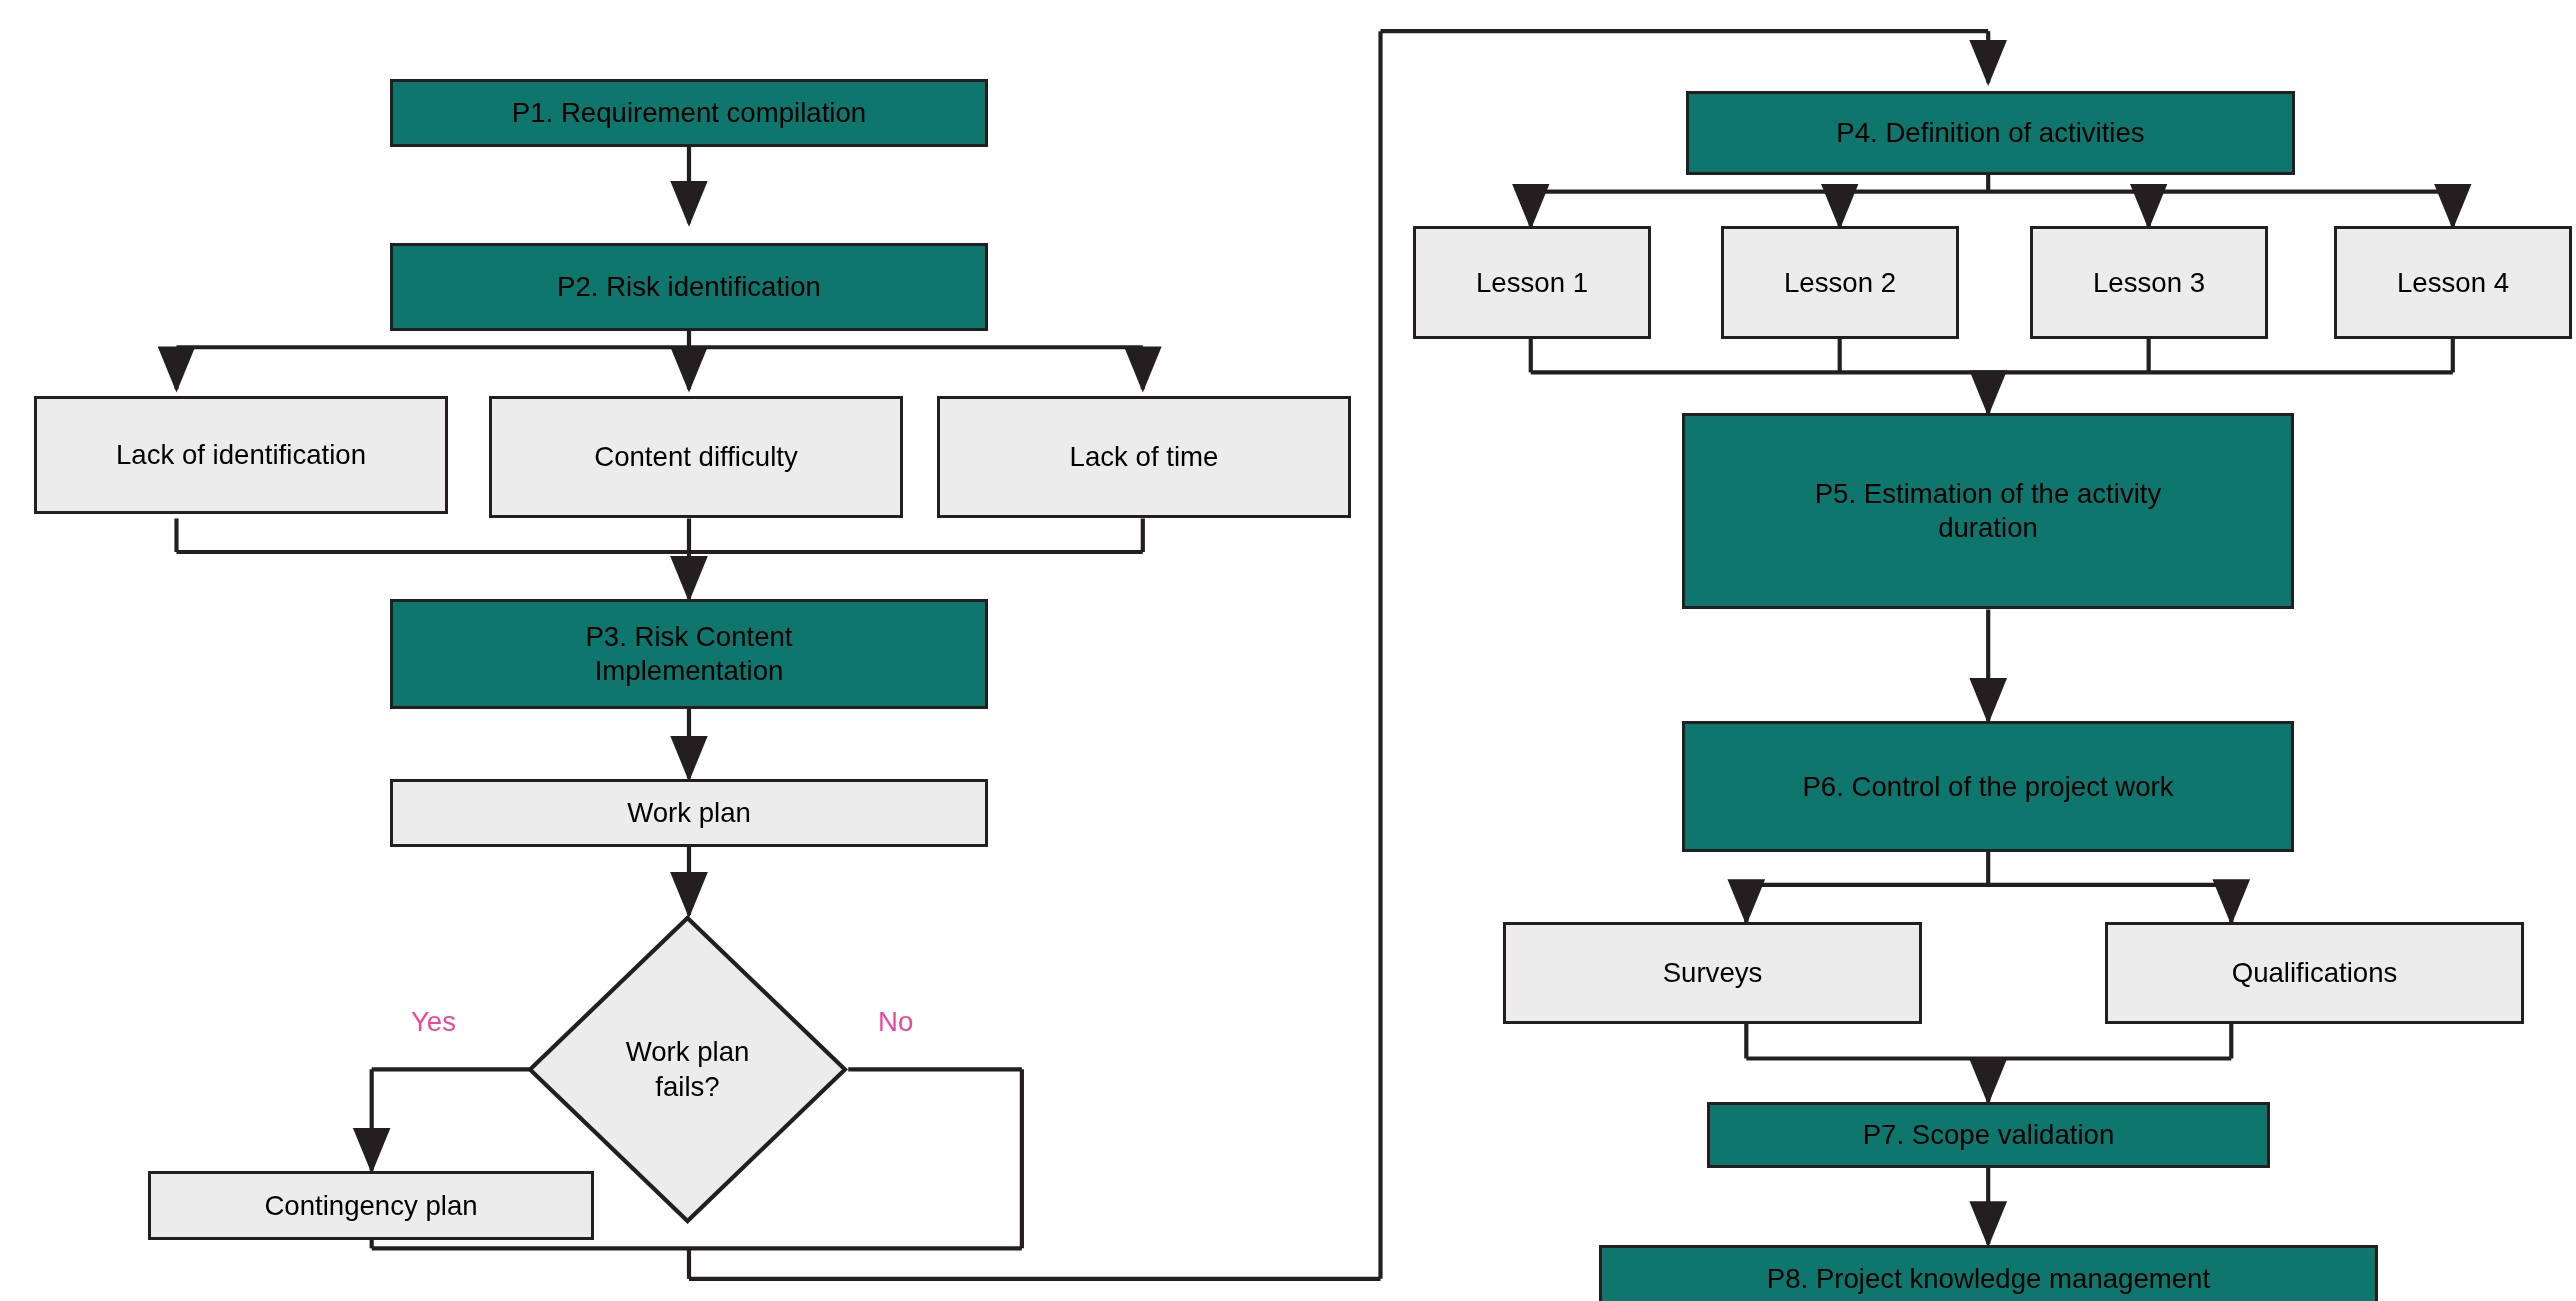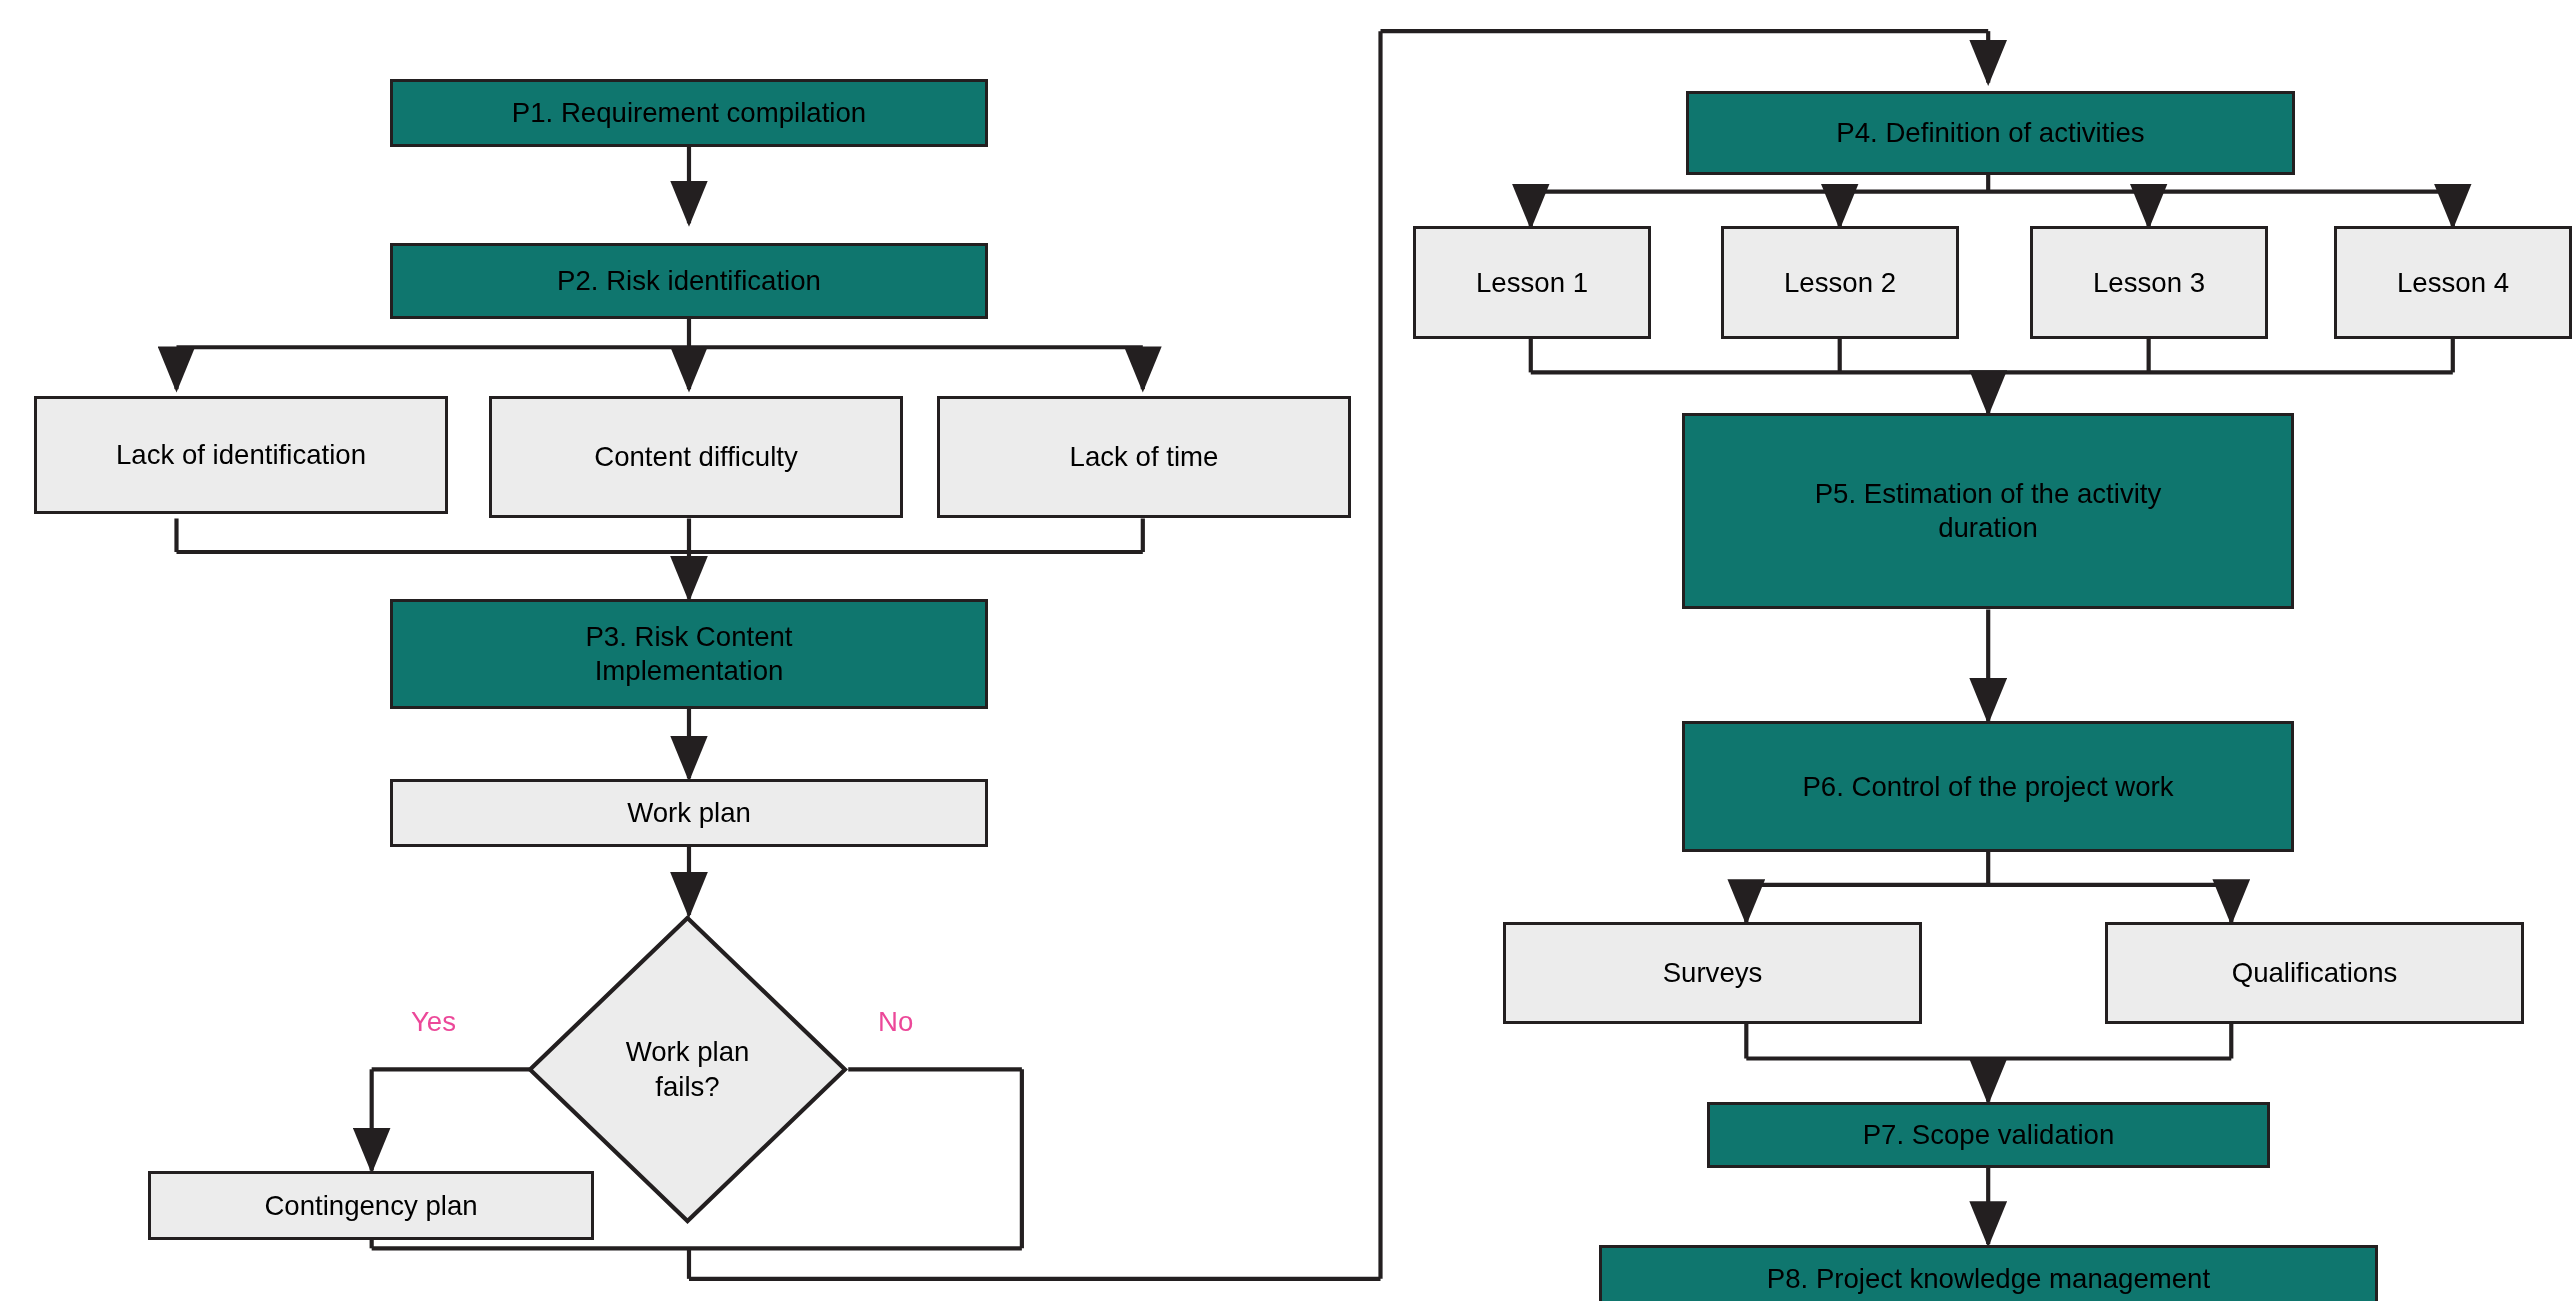--- a/index.html
+++ b/index.html
@@ -89,21 +89,21 @@
       <line x1="3320" y1="1768" x2="3320" y2="1840" marker-end="url(#ah)"></line>
 
       <line x1="3320" y1="1950" x2="3320" y2="2078" marker-end="url(#ah)"></line>
     </g>
   </svg>
 
   <div class="node process" style="left:390px;top:79px;width:598px;height:68px;">
     <span>P1. Requirement compilation</span>
   </div>
 
-  <div class="node process" style="left:390px;top:243px;width:598px;height:76px;">
+  <div class="node process" style="left:390px;top:243px;width:598px;height:88px;">
     <span>P2. Risk identification</span>
   </div>
 
   <div class="node item" style="left:34px;top:396px;width:414px;height:118px;">
     <span>Lack of identification</span>
   </div>
   <div class="node item" style="left:489px;top:396px;width:414px;height:122px;">
     <span>Content difficulty</span>
   </div>
   <div class="node item" style="left:937px;top:396px;width:414px;height:122px;">

